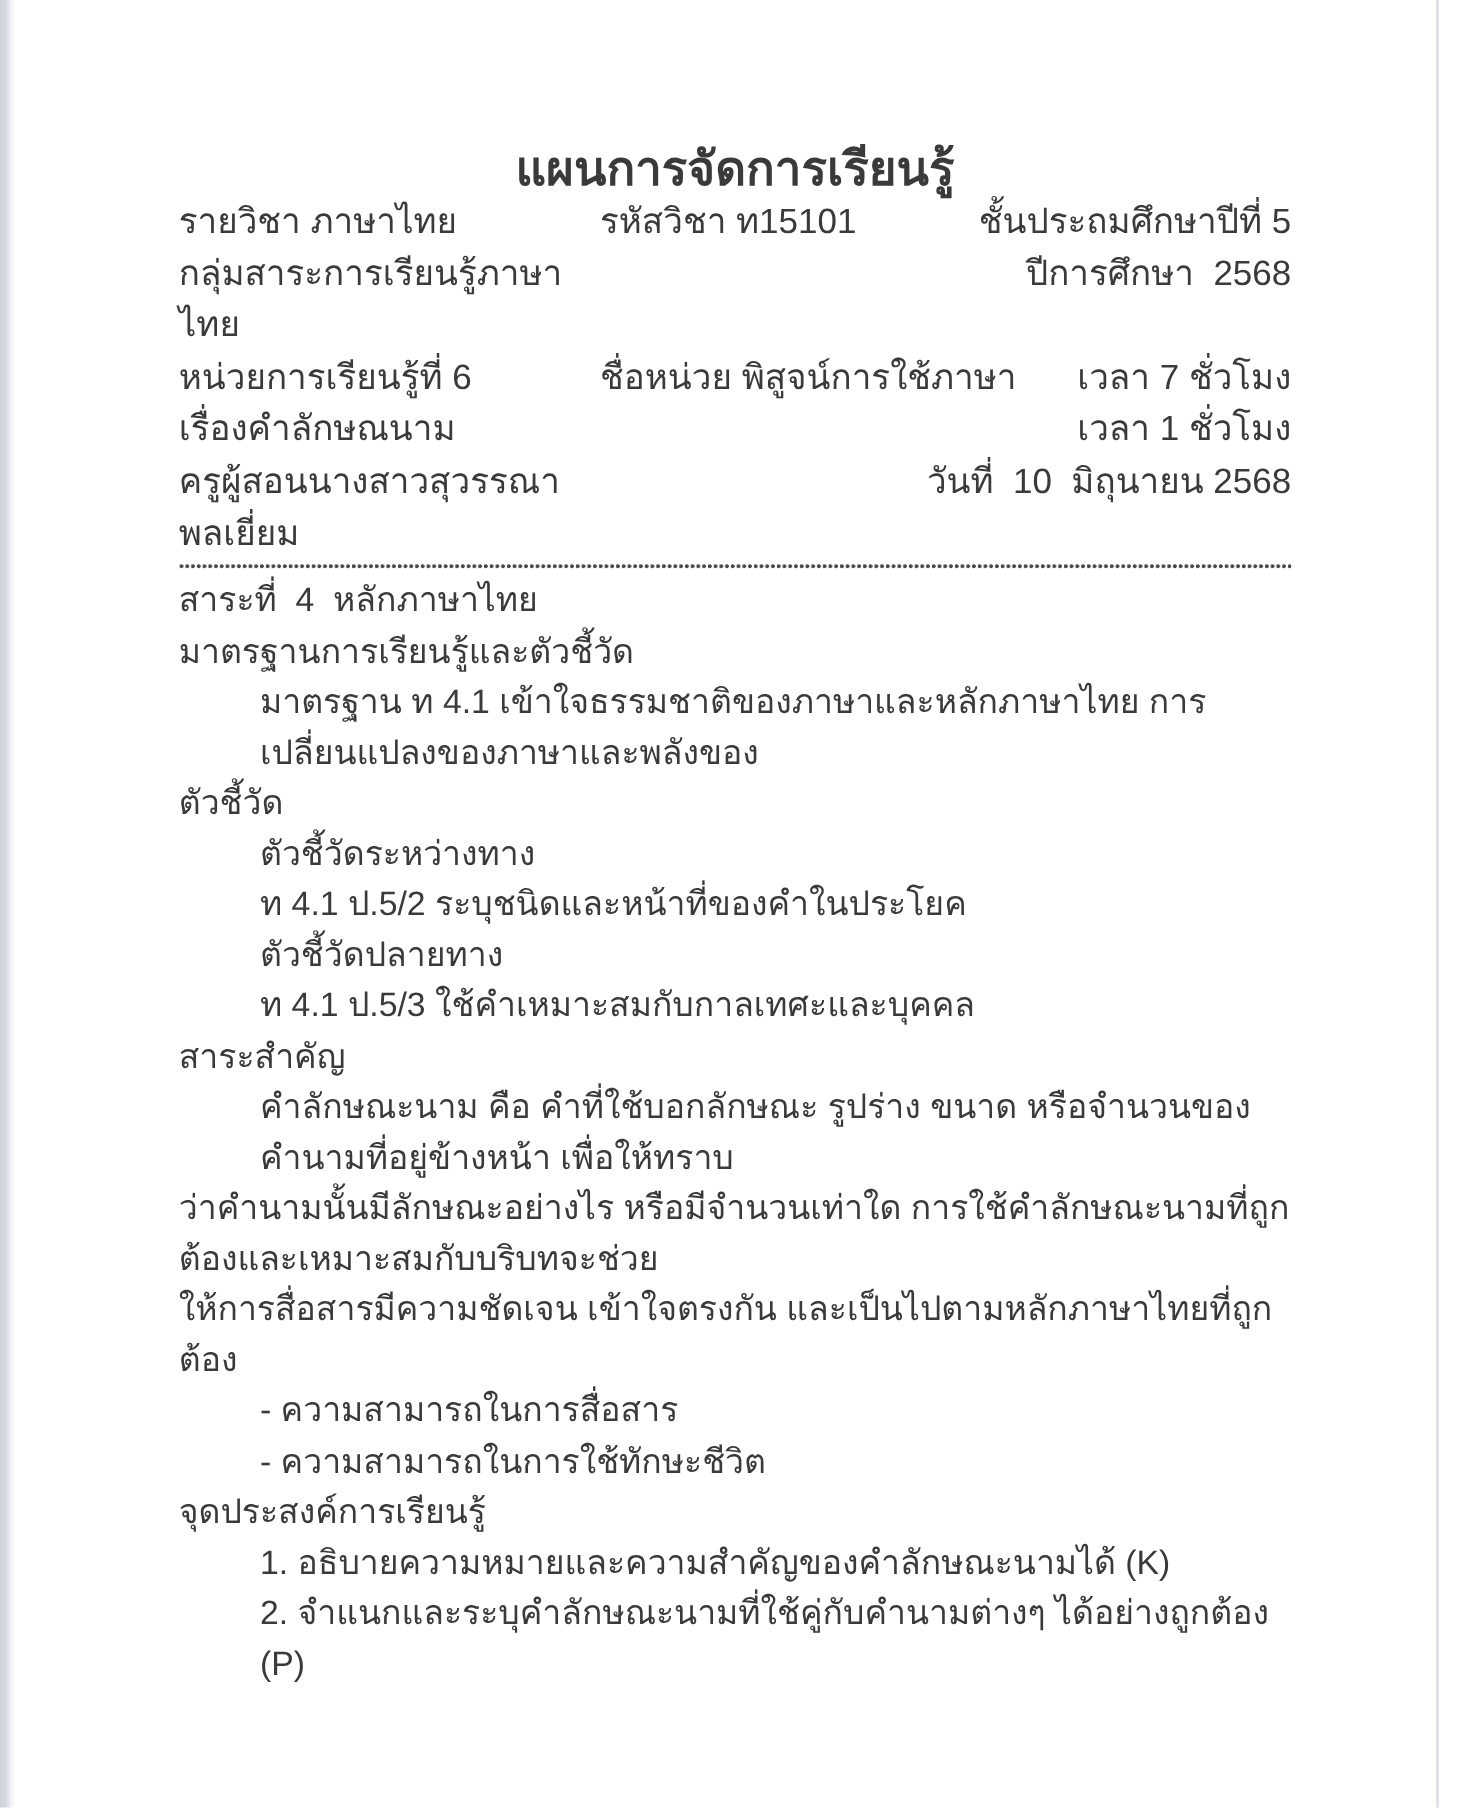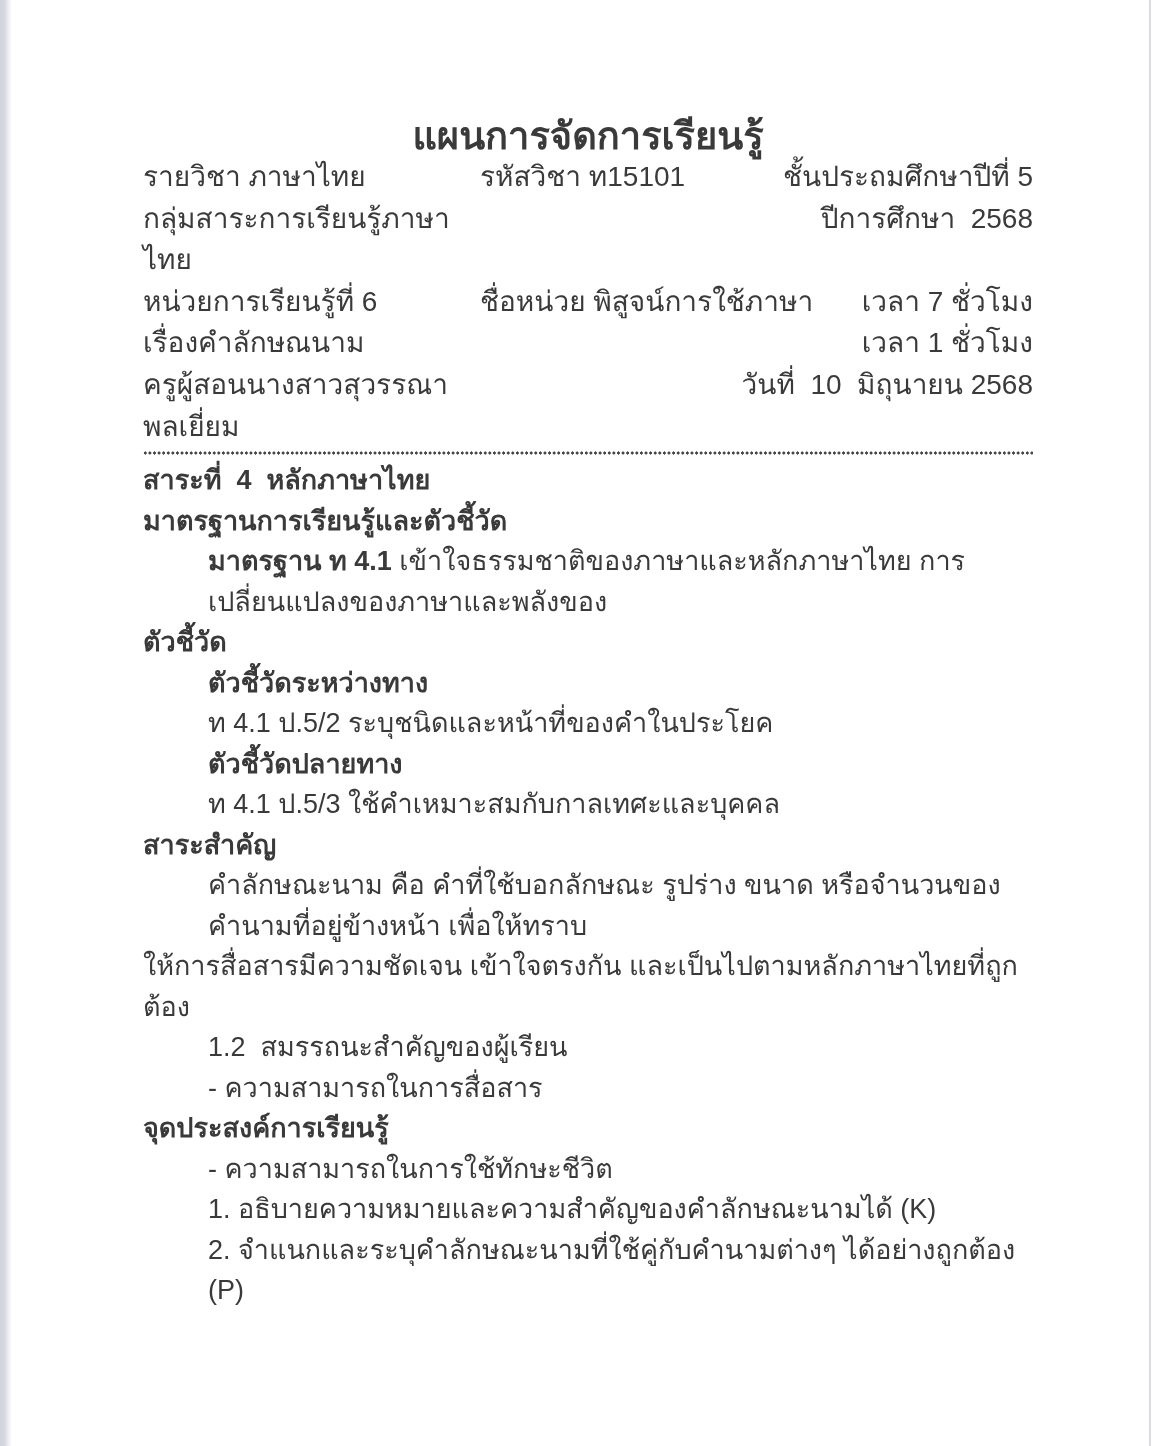--- a/index.html
+++ b/index.html
@@ -41,21 +41,21 @@
   .hdr .r { text-align: right; }
   .dotted {
     height: 6px; margin-top: 3px;
     background-image: radial-gradient(circle at 2.2px 3px, #474747 1.45px, transparent 1.7px);
     background-size: 4.6px 6px;
     background-repeat: repeat-x;
   }
   .bodytext { margin-top: 4px; font-size: 27px; }
   .line { line-height: 40.5px; white-space: pre-wrap; }
   .ind { padding-left: 65px; }
-  .h { font-weight: bold; }
+  .h { font-weight: normal; }
 </style>
 </head>
 <body>
 
 <div class="edge-left"></div>
 <div class="edge-right"></div>
 
 <div class="content">
 
   <div class="title">แผนการจัดการเรียนรู้</div>
@@ -93,23 +93,23 @@
     <div class="line h">สาระที่  4  หลักภาษาไทย</div>
     <div class="line h">มาตรฐานการเรียนรู้และตัวชี้วัด</div>
     <div class="line ind"><span class="h">มาตรฐาน ท 4.1</span><span> เข้าใจธรรมชาติของภาษาและหลักภาษาไทย การเปลี่ยนแปลงของภาษาและพลังของ</span></div>
     <div class="line h">ตัวชี้วัด</div>
     <div class="line h ind">ตัวชี้วัดระหว่างทาง</div>
     <div class="line ind">ท 4.1 ป.5/2 ระบุชนิดและหน้าที่ของคำในประโยค</div>
     <div class="line h ind">ตัวชี้วัดปลายทาง</div>
     <div class="line ind">ท 4.1 ป.5/3 ใช้คำเหมาะสมกับกาลเทศะและบุคคล</div>
     <div class="line h">สาระสำคัญ</div>
     <div class="line ind">คำลักษณะนาม คือ คำที่ใช้บอกลักษณะ รูปร่าง ขนาด หรือจำนวนของคำนามที่อยู่ข้างหน้า เพื่อให้ทราบ</div>
+    <div class="line">ว่าคำนามนั้นมีลักษณะอย่างไร หรือมีจำนวนเท่าใด การใช้คำลักษณะนามที่ถูกต้องและเหมาะสมกับบริบทจะช่วย</div>
     <div class="line">ให้การสื่อสารมีความชัดเจน เข้าใจตรงกัน และเป็นไปตามหลักภาษาไทยที่ถูกต้อง</div>
-    <div class="line ind">1.2  สมรรถนะสำคัญของผู้เรียน</div>
     <div class="line ind">- ความสามารถในการสื่อสาร</div>
+    <div class="line ind">- ความสามารถในการใช้ทักษะชีวิต</div>
     <div class="line h">จุดประสงค์การเรียนรู้</div>
-    <div class="line ind">- ความสามารถในการใช้ทักษะชีวิต</div>
     <div class="line ind">1. อธิบายความหมายและความสำคัญของคำลักษณะนามได้ (K)</div>
     <div class="line ind">2. จำแนกและระบุคำลักษณะนามที่ใช้คู่กับคำนามต่างๆ ได้อย่างถูกต้อง (P)</div>
 
   </div>
 
 </div>
 
 </body></html>

